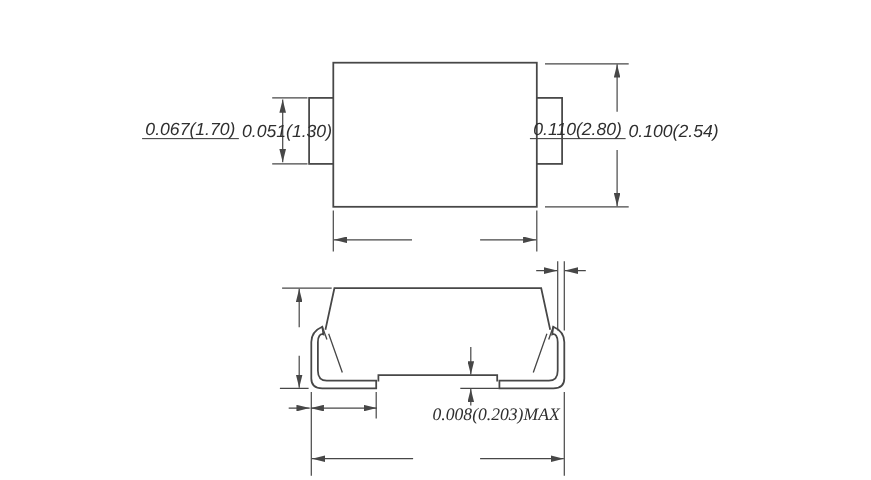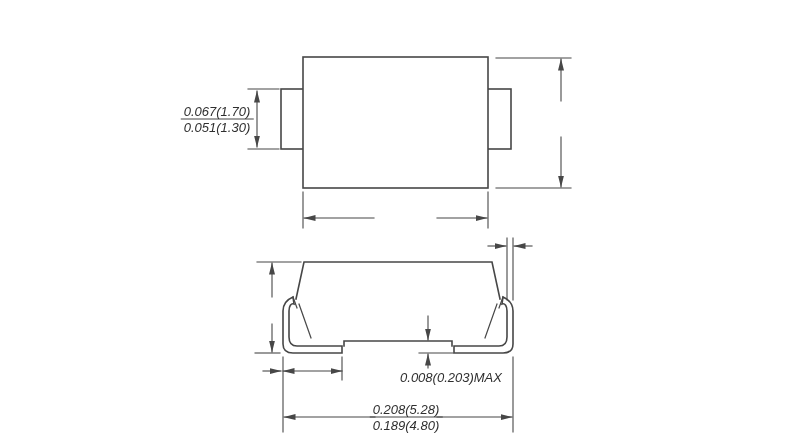--- a/index.html
+++ b/index.html
@@ -7,38 +7,38 @@
     position:relative;
     width:792px;height:436px;
     background:#ffffff;
     font-family:"Liberation Sans",sans-serif;
     overflow:hidden;
   }
   #linework{position:absolute;left:0;top:0;}
   .dim{
     position:absolute;
     transform:translate(-50%,-50%);
-    display:flex;flex-direction:column;align-items:center;
+    display:flex;flex-direction:row;align-items:center;
     font-style:italic;
-    font-size:13px;line-height:13px;
+    font-size:16px;line-height:13px;
     color:#2f2f2f;
     white-space:nowrap;
     text-align:center;
   }
   .dim .upper{
     display:block;
     border-bottom:1.3px solid #474747;
     padding:0 3px 1px 3px;
   }
   .dim .lower{
     display:block;
     padding:1px 3px 0 3px;
     text-align:center;
   }
-  .dim .single{display:block;padding:0 2px;}
+  .dim .single{display:block;padding:0 2px;font-family:Liberation Serif, serif;}
 </style>
 </head>
 <body>
 
 <div id="canvas">
 
   <svg id="linework" width="792" height="436" viewBox="0 0 792 436" fill="none" stroke="#474747" stroke-width="1.1" stroke-linecap="square">
     <defs>
       <marker id="arr" viewBox="0 0 12 6" markerWidth="12" markerHeight="6" refX="11.5" refY="3" orient="auto-start-reverse" markerUnits="userSpaceOnUse">
         <path d="M0,0 L12,3 L0,6 Z" fill="#474747" stroke="none"></path>
@@ -134,27 +134,27 @@
       <line x1="488" y1="246" x2="506" y2="246" marker-end="url(#arr)"></line>
       <line x1="532" y1="246" x2="514" y2="246" marker-end="url(#arr)"></line>
     </g>
   </svg>
 
   <div class="dim" style="left:217px;top:119px">
     <span class="upper">0.067(1.70)</span>
     <span class="lower">0.051(1.30)</span>
   </div>
 
+  <div class="dim" style="left:569px;top:119px">
+    <span class="upper">0.110(2.80)</span>
+    <span class="lower">0.100(2.54)</span>
+  </div>
 
 
 
 
   <div class="dim" style="left:451px;top:377px">
     <span class="single">0.008(0.203)MAX</span>
   </div>
 
-  <div class="dim" style="left:406px;top:417px">
-    <span class="upper">0.208(5.28)</span>
-    <span class="lower">0.189(4.80)</span>
-  </div>
 
 
 </div>
 
 </body></html>

